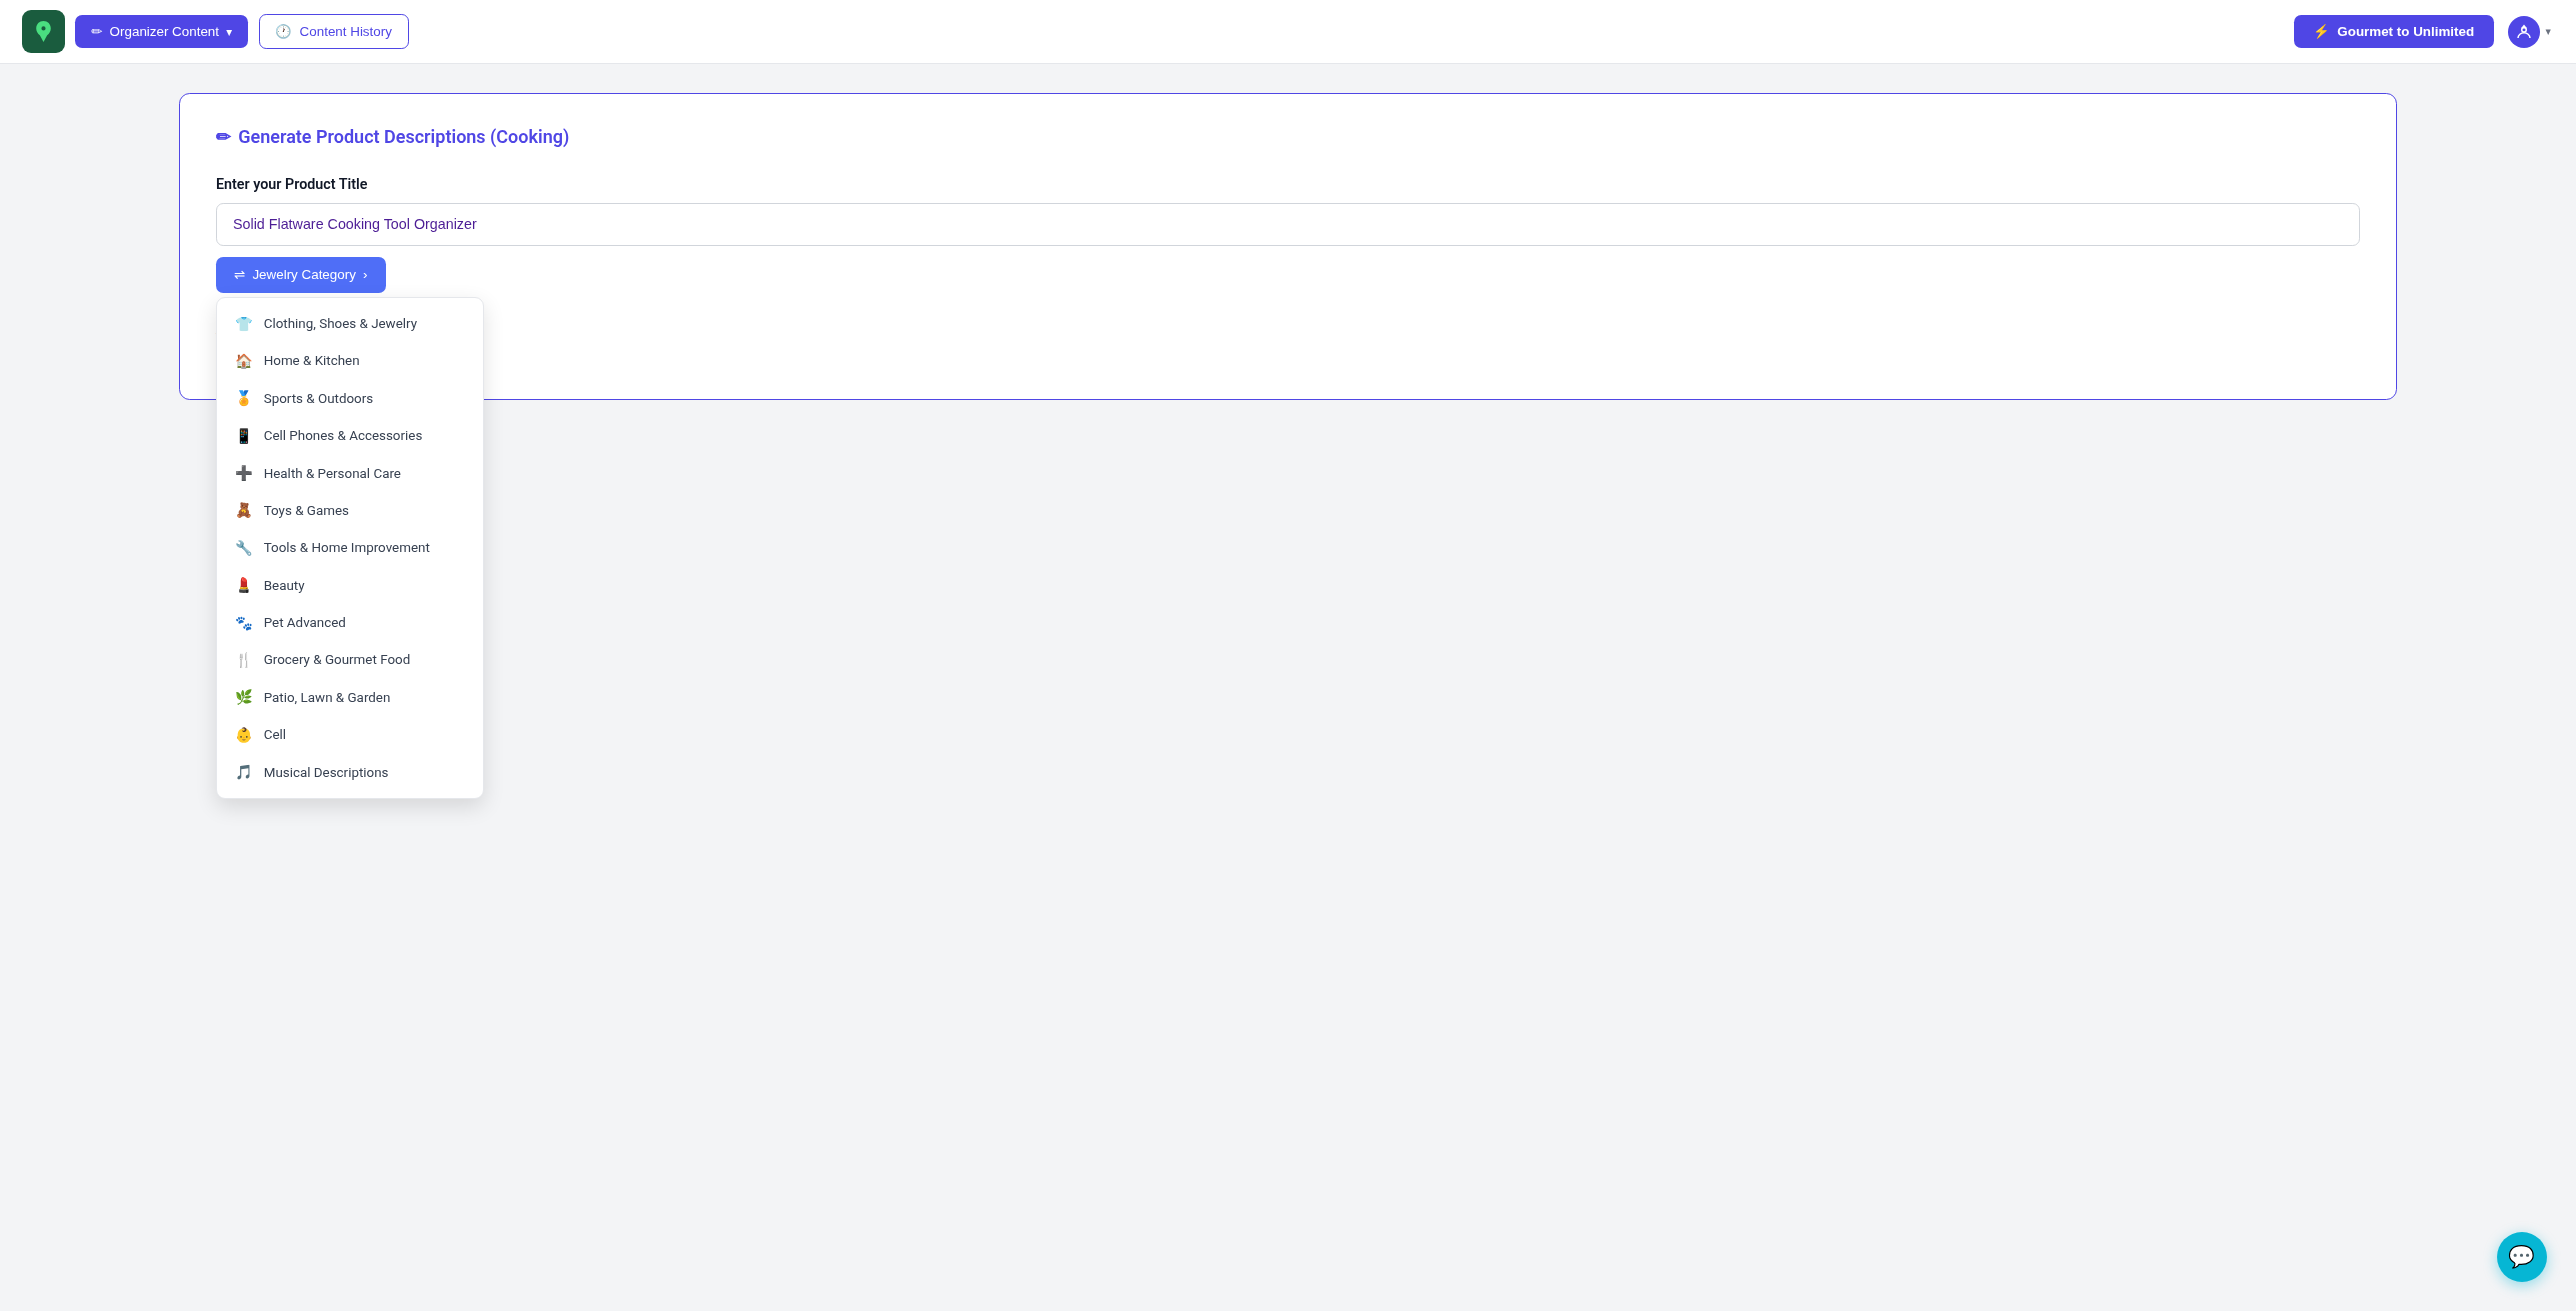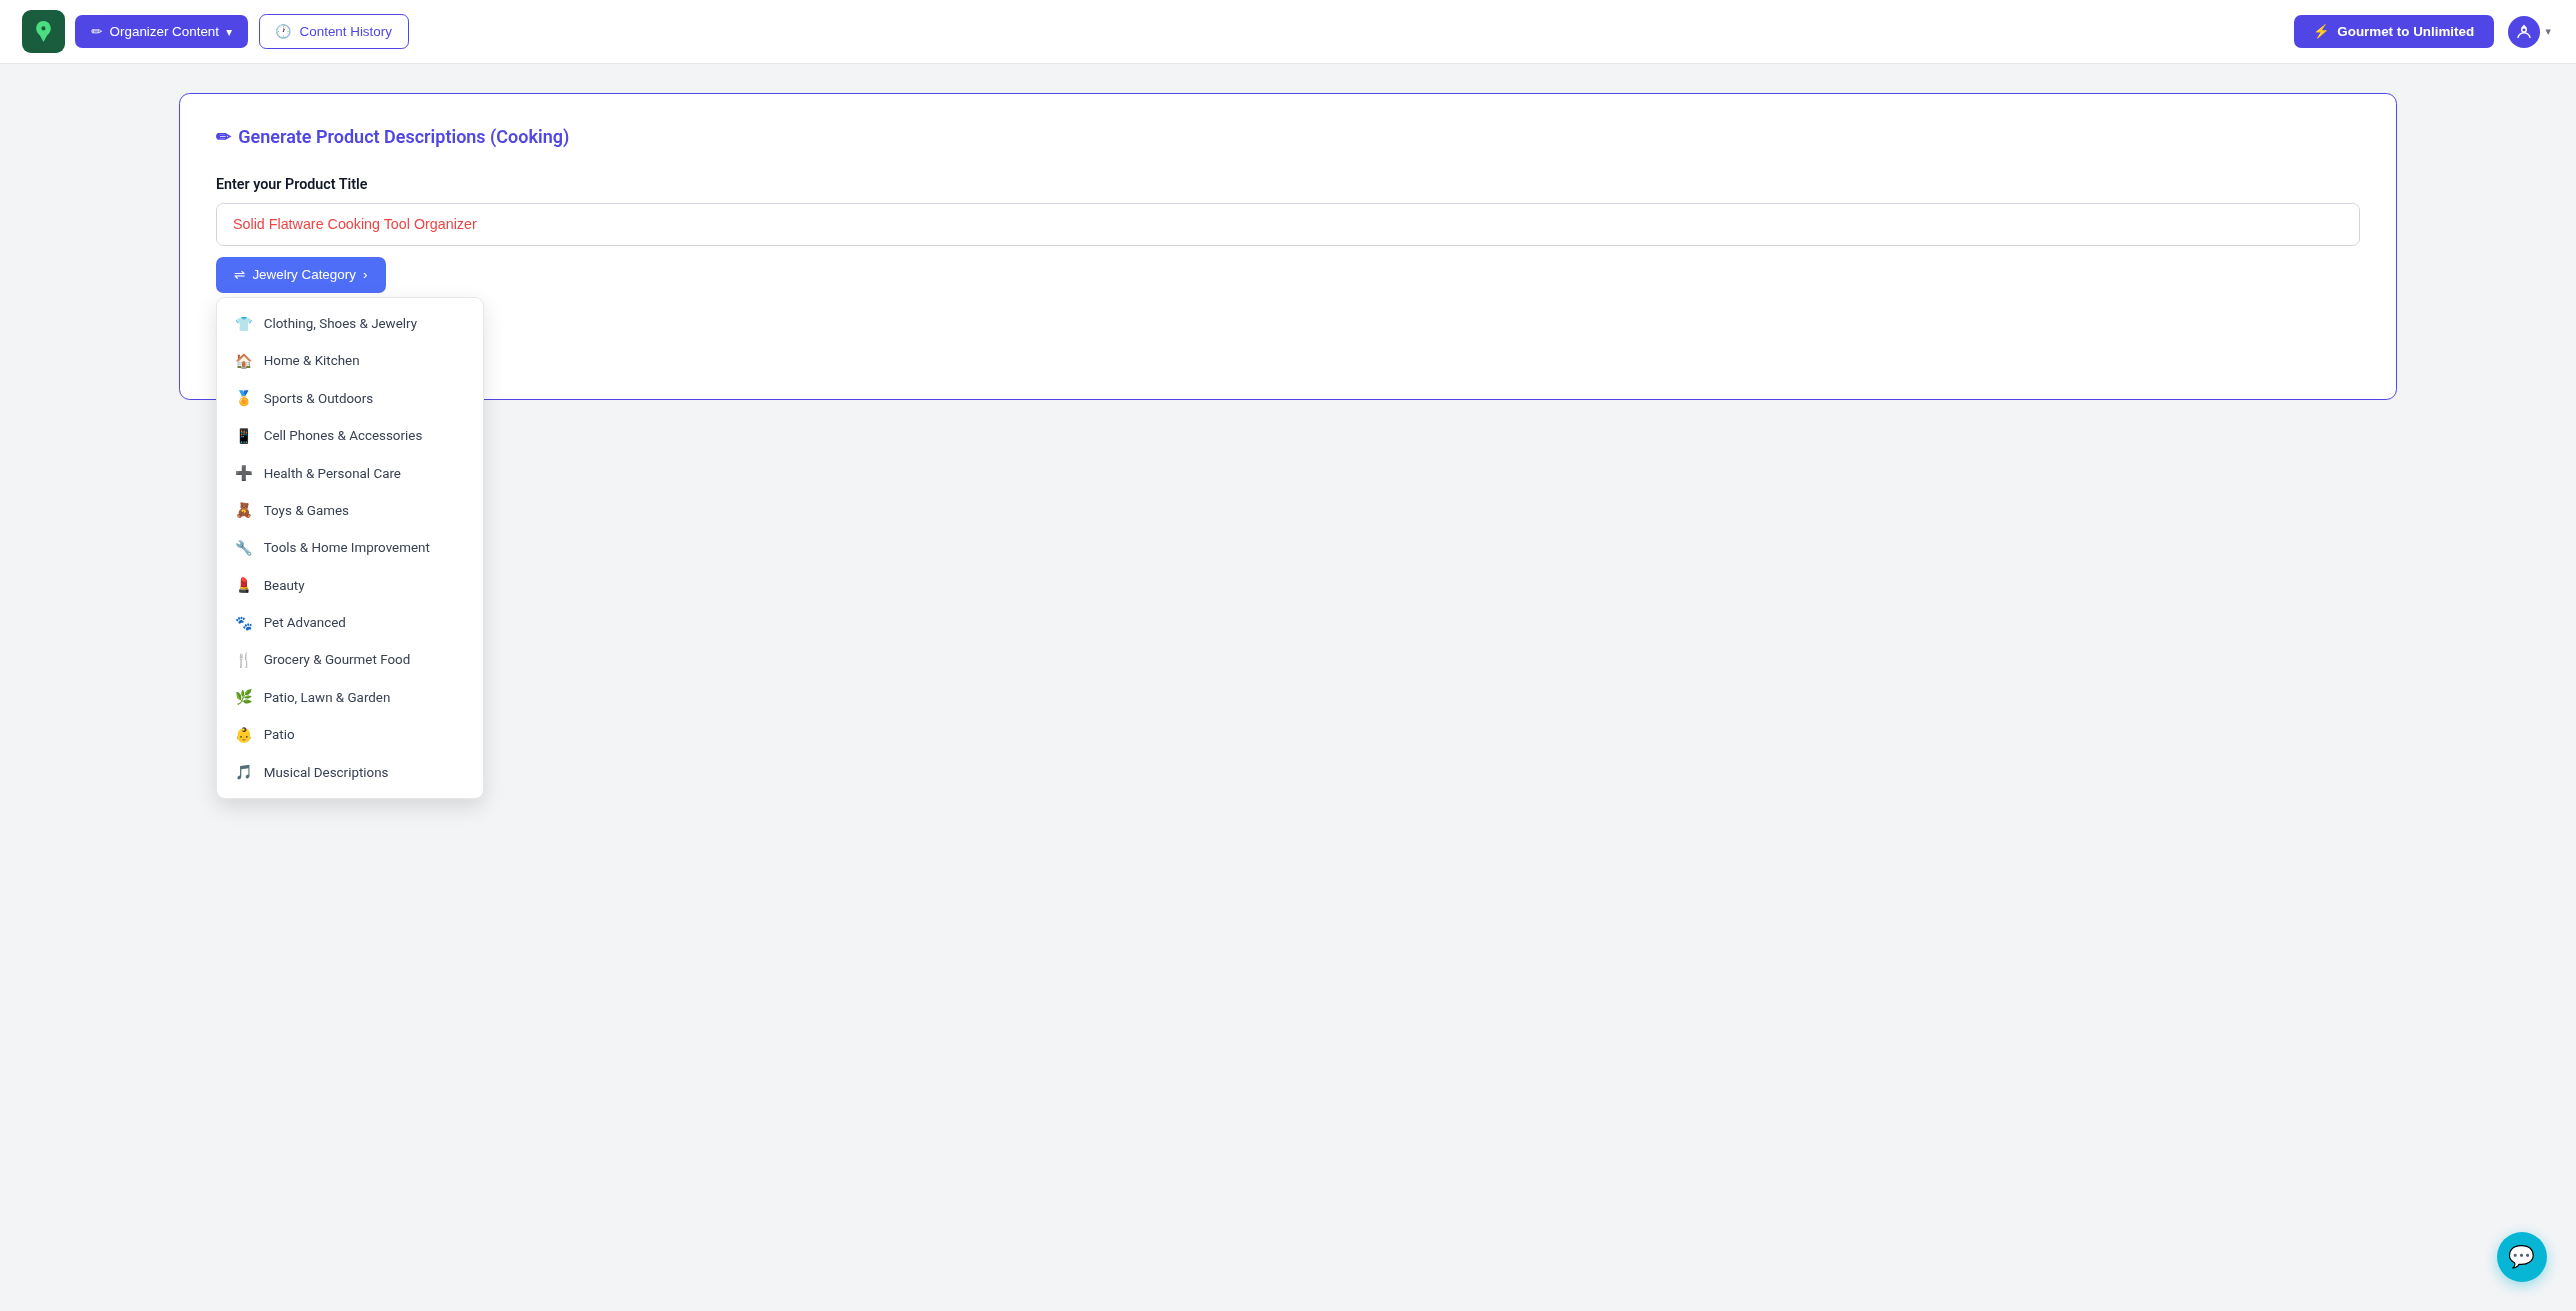--- a/index.html
+++ b/index.html
@@ -138,21 +138,21 @@
       color: #111827;
       margin-bottom: 10.7px;
       display: block;
     }
     .form-input {
       width: 100%;
       border: 1.3px solid #d1d5db;
       border-radius: 7.2px;
       padding: 12.5px 16px;
       font-size: 14.3px;
-      color: #ef4444;
+      color: #4c1d95;
       outline: none;
     }
 
     
     .category-section { position: relative; }
     .btn-choose-category {
       background: #4f6ef7;
       color: #fff;
       border: none;
       border-radius: 7.2px;
@@ -331,21 +331,21 @@
           <div class="dropdown-item">
             <span class="item-icon">🍴</span>
             <span>Grocery &amp; Gourmet Food</span>
           </div>
           <div class="dropdown-item">
             <span class="item-icon">🌿</span>
             <span>Patio, Lawn &amp; Garden</span>
           </div>
           <div class="dropdown-item">
             <span class="item-icon">👶</span>
-            <span>Patio</span>
+            <span>Cell</span>
           </div>
           <div class="dropdown-item">
             <span class="item-icon">🎵</span>
             <span>Musical Descriptions</span>
           </div>
         </div>
     </div>
 
     
     <button class="btn-generate-desc">

